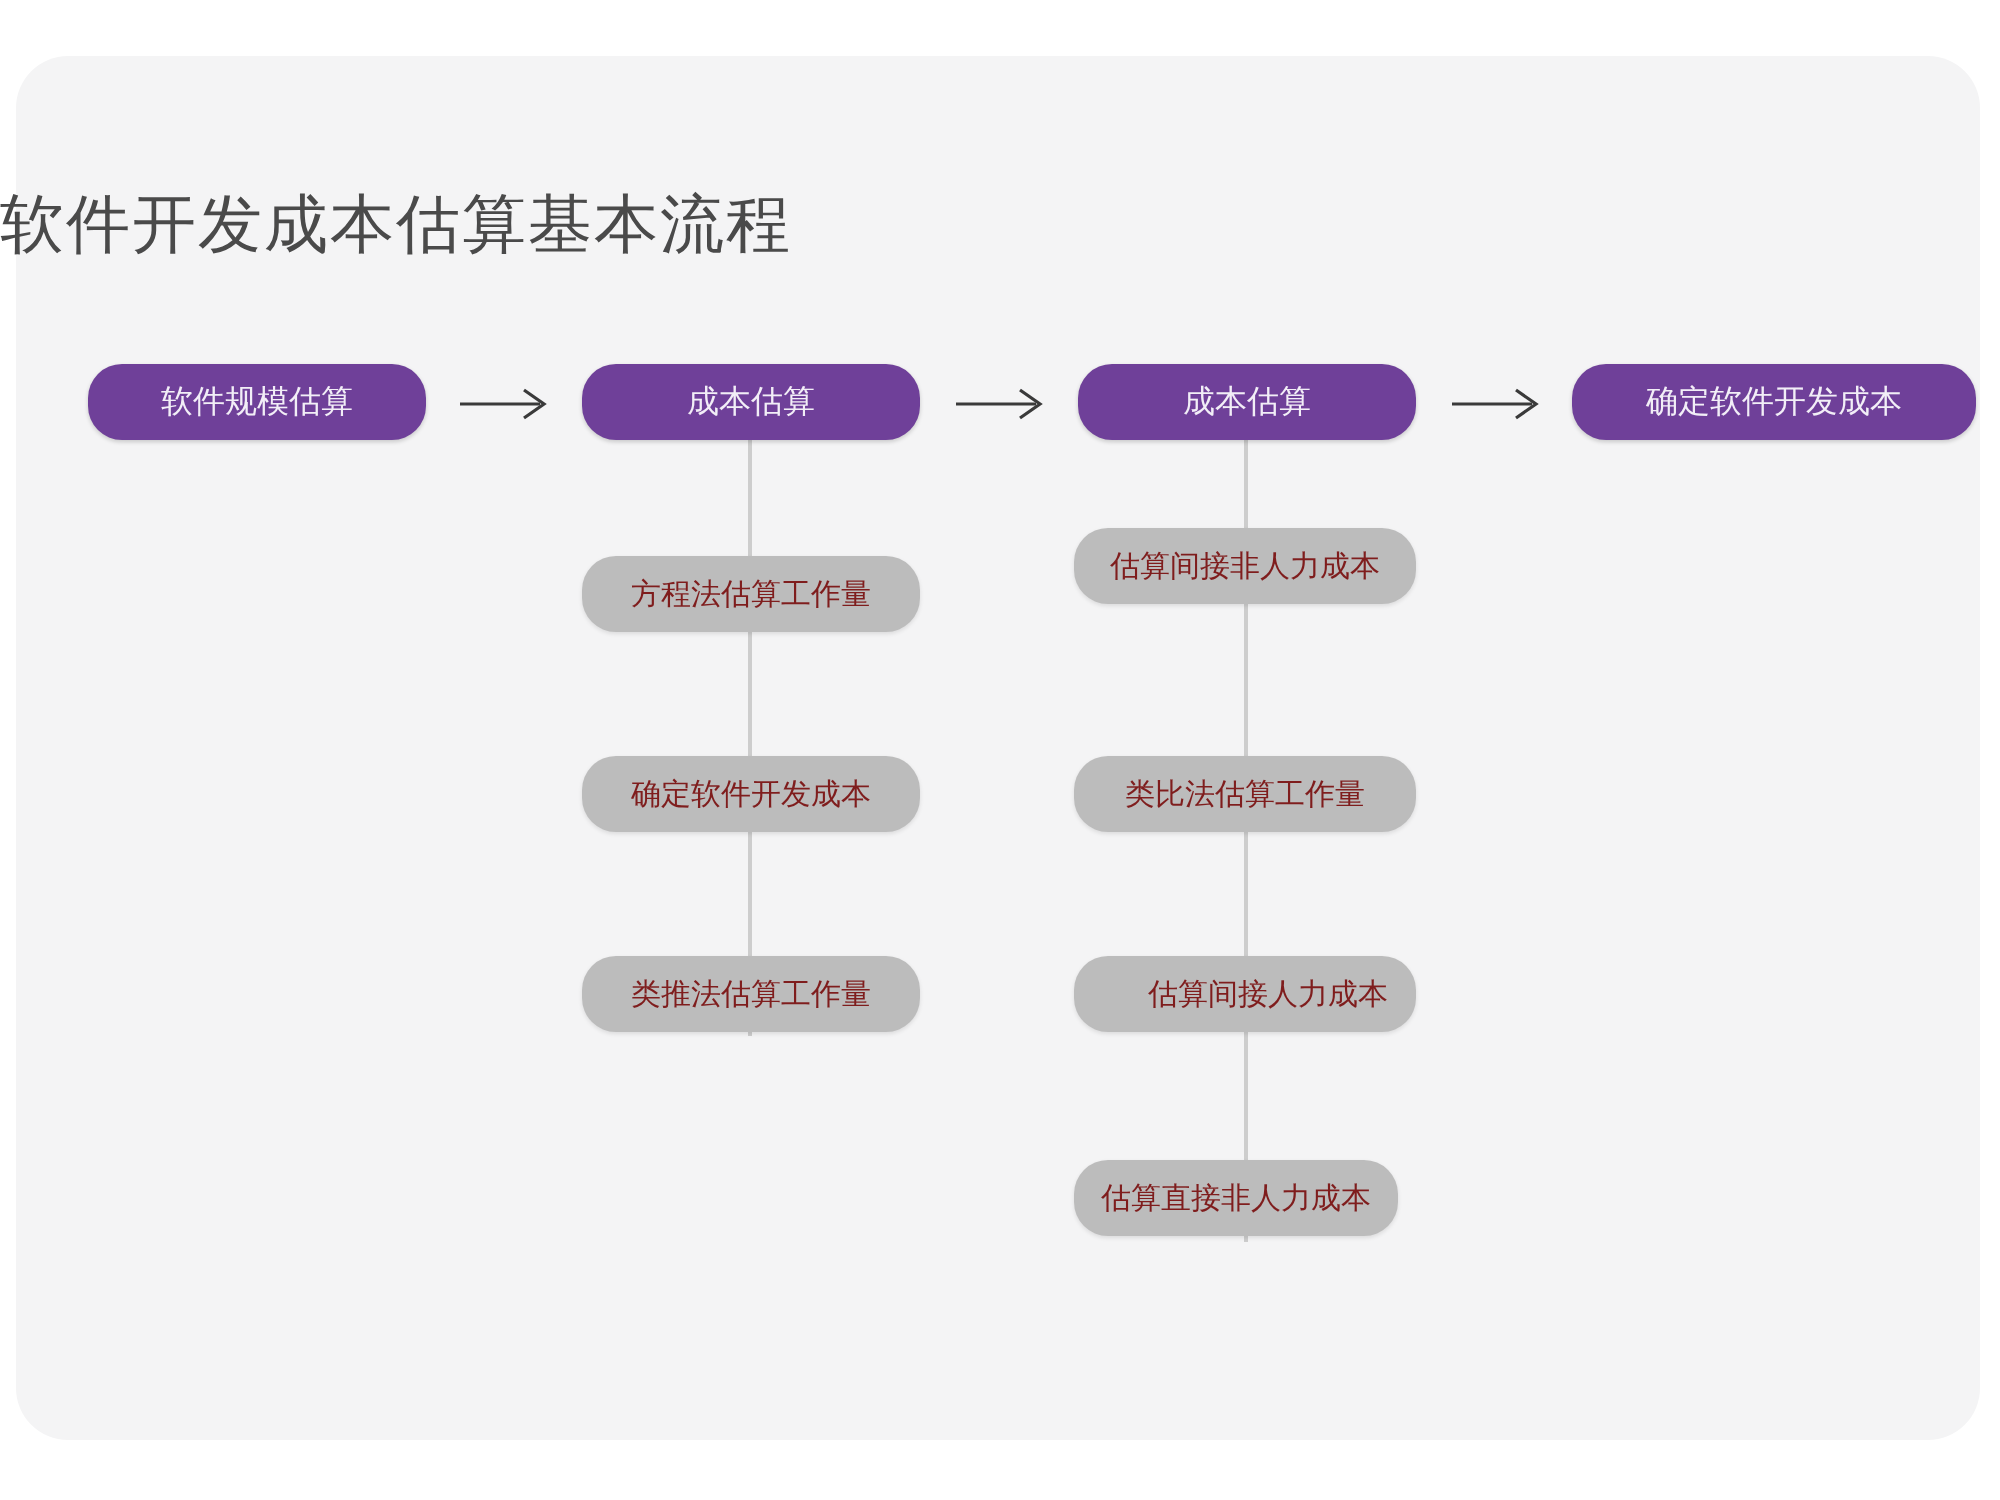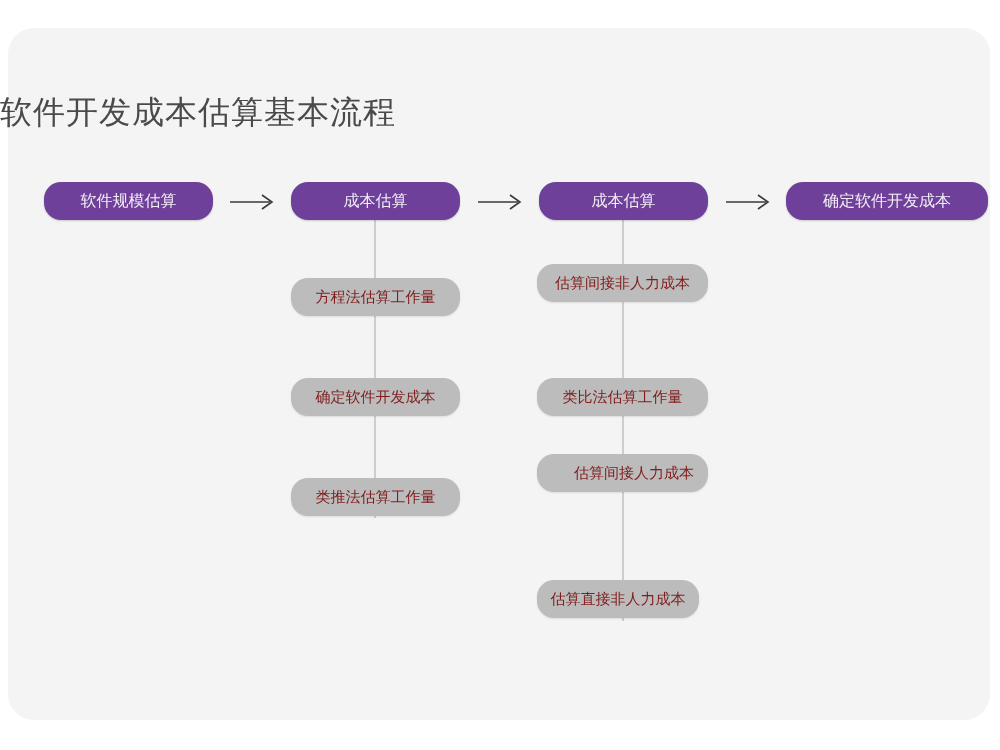--- a/index.html
+++ b/index.html
@@ -151,21 +151,21 @@
   </div>
 
   <div class="node secondary" style="left:537px; top:264px; width:171px;">
     <span>估算间接非人力成本</span>
   </div>
 
   <div class="node secondary" style="left:537px; top:378px; width:171px;">
     <span>类比法估算工作量</span>
   </div>
 
-  <div class="node secondary" style="left:537px; top:454px; width:171px;padding-left:23px;">
+  <div class="node secondary" style="left:537px; top:478px; width:171px;padding-left:23px;">
     <span>估算间接人力成本</span>
   </div>
 
   <div class="node secondary" style="left:537px; top:580px; width:162px;">
     <span>估算直接非人力成本</span>
   </div>
 
 </div>
 
 </body></html>

